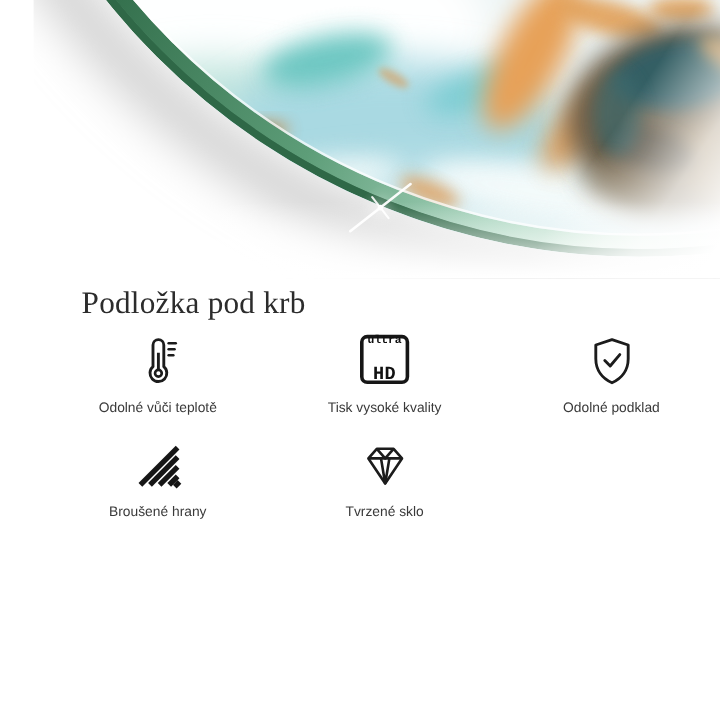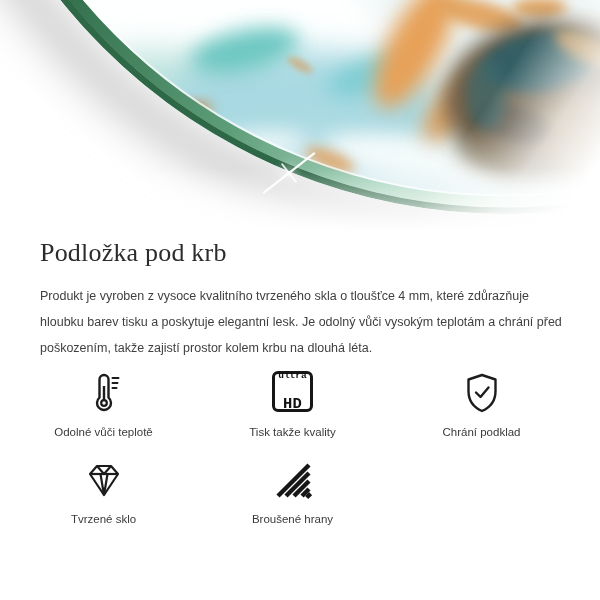--- a/index.html
+++ b/index.html
@@ -5,20 +5,21 @@
   * { margin: 0; padding: 0; box-sizing: border-box; }
   html, body { background: #ffffff; }
   .page {
     position: relative;
     width: 600px;
     height: 600px;
     background: #ffffff;
     overflow: hidden;
     font-family: "Liberation Sans", sans-serif;
     color: #2d2d2d;
+    padding-left: 28px;
   }
   
   .hero { position: relative; width: 600px; height: 232px; }
   .hero svg { display: block; width: 600px; height: 232px; }
   
   .content { padding: 0 40px; }
   .title {
     margin-top: 5px;
     font-family: "Liberation Serif", "DejaVu Serif", serif;
     font-weight: normal;
@@ -160,21 +161,20 @@
         <rect x="-0.9" y="-12" width="1.8" height="24" rx="0.9" fill="#ffffff" opacity="0.9"></rect>
         <circle r="2.2" fill="#ffffff"></circle>
       </g>
     </svg>
   </div>
 
   <div class="content">
     <h1 class="title">
       <span>Podložka pod krb</span>
     </h1>
-    <p class="desc">Produkt je vyroben z vysoce kvalitního tvrzeného skla o tloušťce 4 mm, které zdůrazňuje hloubku barev tisku a poskytuje elegantní lesk. Je odolný vůči vysokým teplotám a chrání před poškozením, takže zajistí prostor kolem krbu na dlouhá léta.</p>
   </div>
 
   <div class="features">
 
     <div class="feature">
       <div class="ficon">
         <svg width="44" height="44" viewBox="0 0 44 44" fill="none" stroke="#1c1c1c" stroke-width="2.4">
           <path d="M17.5 26.6 V8.5 A4.5 4.5 0 0 1 26.5 8.5 V26.6 A7 7 0 1 1 17.5 26.6 Z" stroke-linejoin="round"></path>
           <line x1="22" y1="15" x2="22" y2="29"></line>
           <circle cx="22" cy="32" r="2.8" stroke-width="2.2"></circle>
@@ -188,53 +188,53 @@
       <div class="flabel">Odolné vůči teplotě</div>
     </div>
 
     <div class="feature">
       <div class="ficon">
         <div class="uhd">
           <span class="t">ultra</span>
           <span class="b">HD</span>
         </div>
       </div>
-      <div class="flabel">Tisk takže kvality</div>
+      <div class="flabel">Tisk vysoké kvality</div>
     </div>
 
     <div class="feature">
       <div class="ficon">
         <svg width="44" height="44" viewBox="0 0 44 44" fill="none" stroke="#1c1c1c" stroke-width="2.4">
           <path d="M22 4 L35.5 8.5 V20 C35.5 29.5 30 36.5 22 40 C14 36.5 8.5 29.5 8.5 20 V8.5 Z" stroke-linejoin="round"></path>
           <path d="M16 21.5 L20.5 26 L28.5 16.5" stroke-linecap="round" stroke-linejoin="round"></path>
         </svg>
       </div>
-      <div class="flabel">Chrání podklad</div>
-    </div>
-
-    <div class="feature">
-      <div class="ficon">
-        <svg width="44" height="44" viewBox="0 0 44 44" fill="none" stroke="#1c1c1c" stroke-width="2.2">
-          <path d="M8 16 L15 8 H29 L36 16 L22 37 Z" stroke-linejoin="round"></path>
-          <line x1="8" y1="16" x2="36" y2="16"></line>
-          <path d="M15 8 L22 16 L29 8" stroke-linejoin="round"></path>
-          <path d="M18.5 16 L22 37 M25.5 16 L22 37"></path>
-        </svg>
-      </div>
-      <div class="flabel">Tvrzené sklo</div>
+      <div class="flabel">Odolné podklad</div>
     </div>
 
     <div class="feature">
       <div class="ficon">
         <svg width="44" height="44" viewBox="0 0 44 44" stroke="#161616" stroke-width="4.4">
           <line x1="7" y1="38" x2="38" y2="7"></line>
           <line x1="15" y1="38" x2="38" y2="15"></line>
           <line x1="23" y1="38" x2="38" y2="23"></line>
           <line x1="31" y1="38" x2="38" y2="31"></line>
           <line x1="37.2" y1="38" x2="38" y2="37.2" stroke-linecap="square"></line>
         </svg>
       </div>
       <div class="flabel">Broušené hrany</div>
     </div>
 
+    <div class="feature">
+      <div class="ficon">
+        <svg width="44" height="44" viewBox="0 0 44 44" fill="none" stroke="#1c1c1c" stroke-width="2.2">
+          <path d="M8 16 L15 8 H29 L36 16 L22 37 Z" stroke-linejoin="round"></path>
+          <line x1="8" y1="16" x2="36" y2="16"></line>
+          <path d="M15 8 L22 16 L29 8" stroke-linejoin="round"></path>
+          <path d="M18.5 16 L22 37 M25.5 16 L22 37"></path>
+        </svg>
+      </div>
+      <div class="flabel">Tvrzené sklo</div>
+    </div>
+
 
   </div>
 </div>
 
 </body></html>

